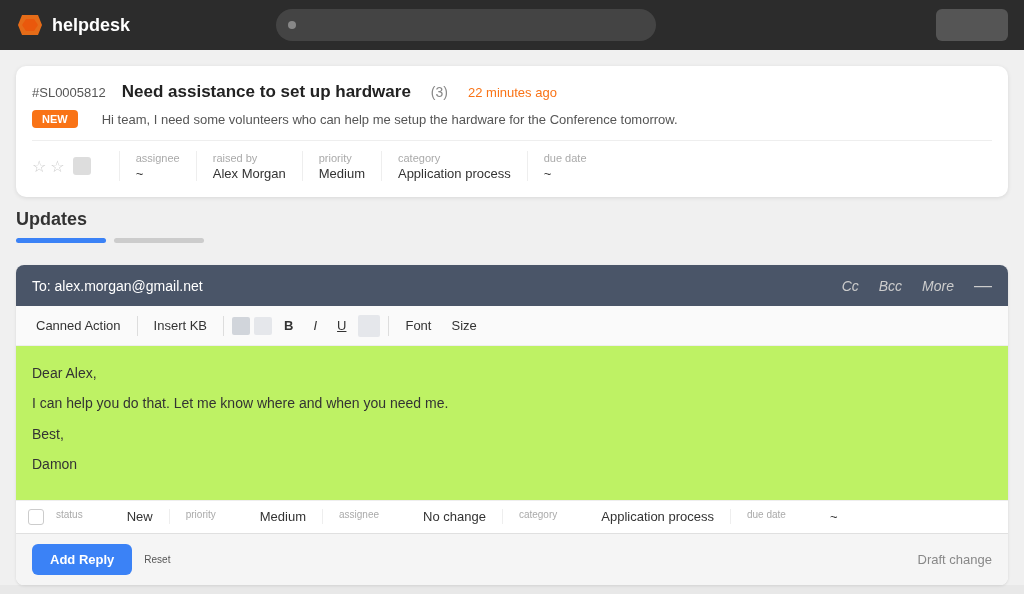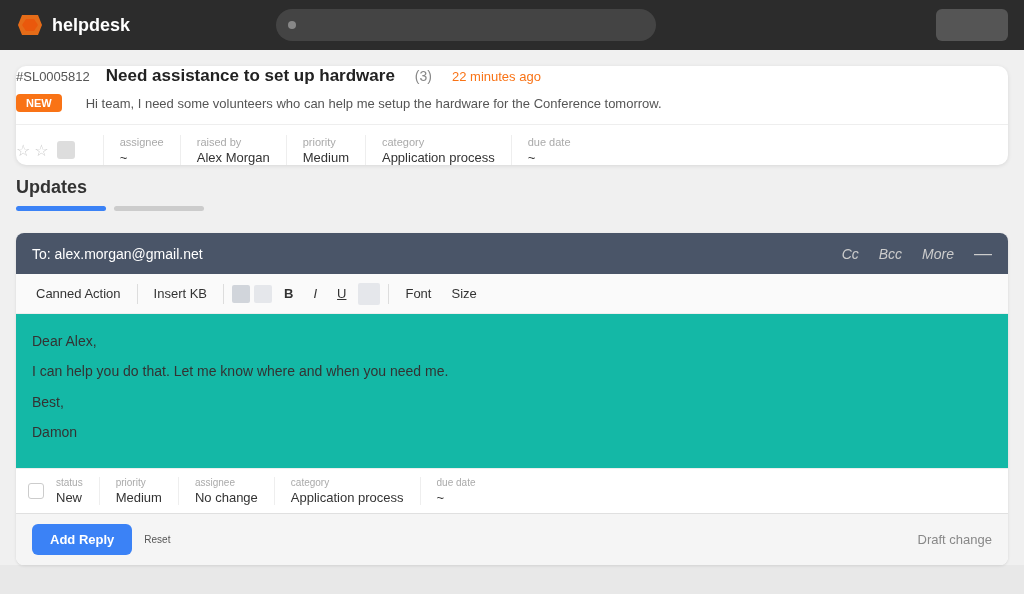--- a/index.html
+++ b/index.html
@@ -54,20 +54,21 @@
     
     .main {
       background: #f0f0f0;
       padding: 16px 16px 0 16px;
     }
 
     
     .ticket-card {
       background: white;
       border-radius: 10px;
+      padding: 16px;
       box-shadow: 0 1px 4px rgba(0,0,0,0.1);
     }
     .ticket-header {
       display: flex;
       align-items: center;
       gap: 16px;
       margin-bottom: 8px;
     }
     .ticket-id {
       font-size: 13px;
@@ -252,21 +253,21 @@
       height: 22px;
       background: #e5e7eb;
       border-radius: 2px;
       cursor: pointer;
     }
 
     
     .email-body {
       padding: 16px;
       min-height: 100px;
-      background: #14b8a6;
+      background: #bef264;
       font-size: 14px;
       color: #333;
       line-height: 1.6;
     }
     .email-body p { margin-bottom: 8px; }
 
     
     .status-bar {
       display: flex;
       align-items: center;
@@ -277,23 +278,24 @@
     }
     .status-checkbox {
       width: 16px;
       height: 16px;
       border: 1px solid #ccc;
       border-radius: 3px;
       margin-right: 12px;
     }
     .status-field {
       display: flex;
-      flex-direction: column;
+      flex-direction: row;
       padding: 0 16px;
       border-right: 1px solid #eee;
+      gap: 44px;
     }
     .status-field:first-of-type { padding-left: 0; }
     .status-field-label {
       font-size: 10px;
       color: #aaa;
       margin-bottom: 2px;
     }
     .status-field-value {
       font-size: 13px;
       color: #333;

